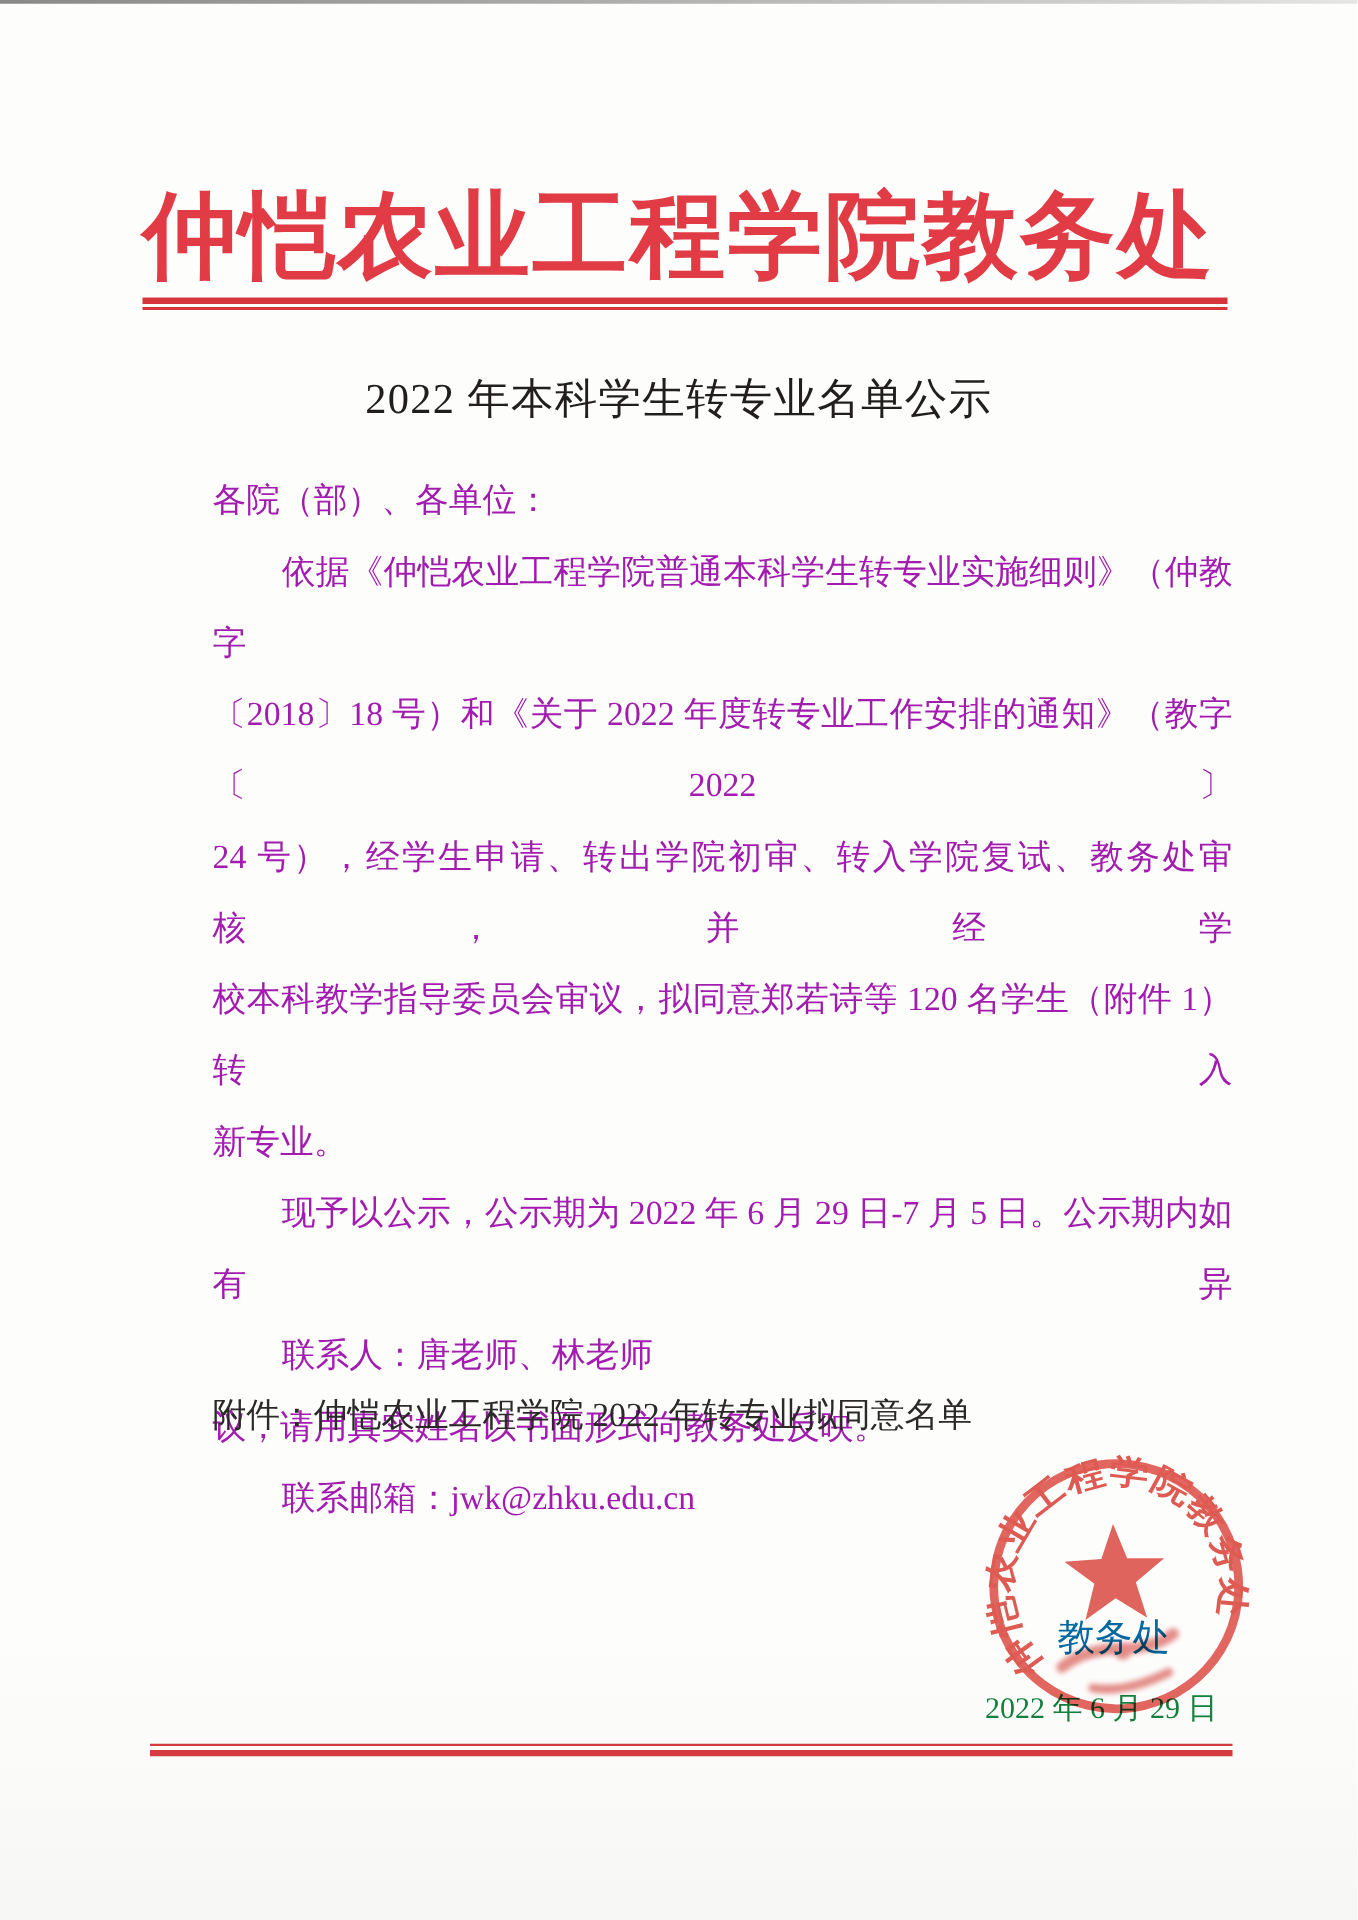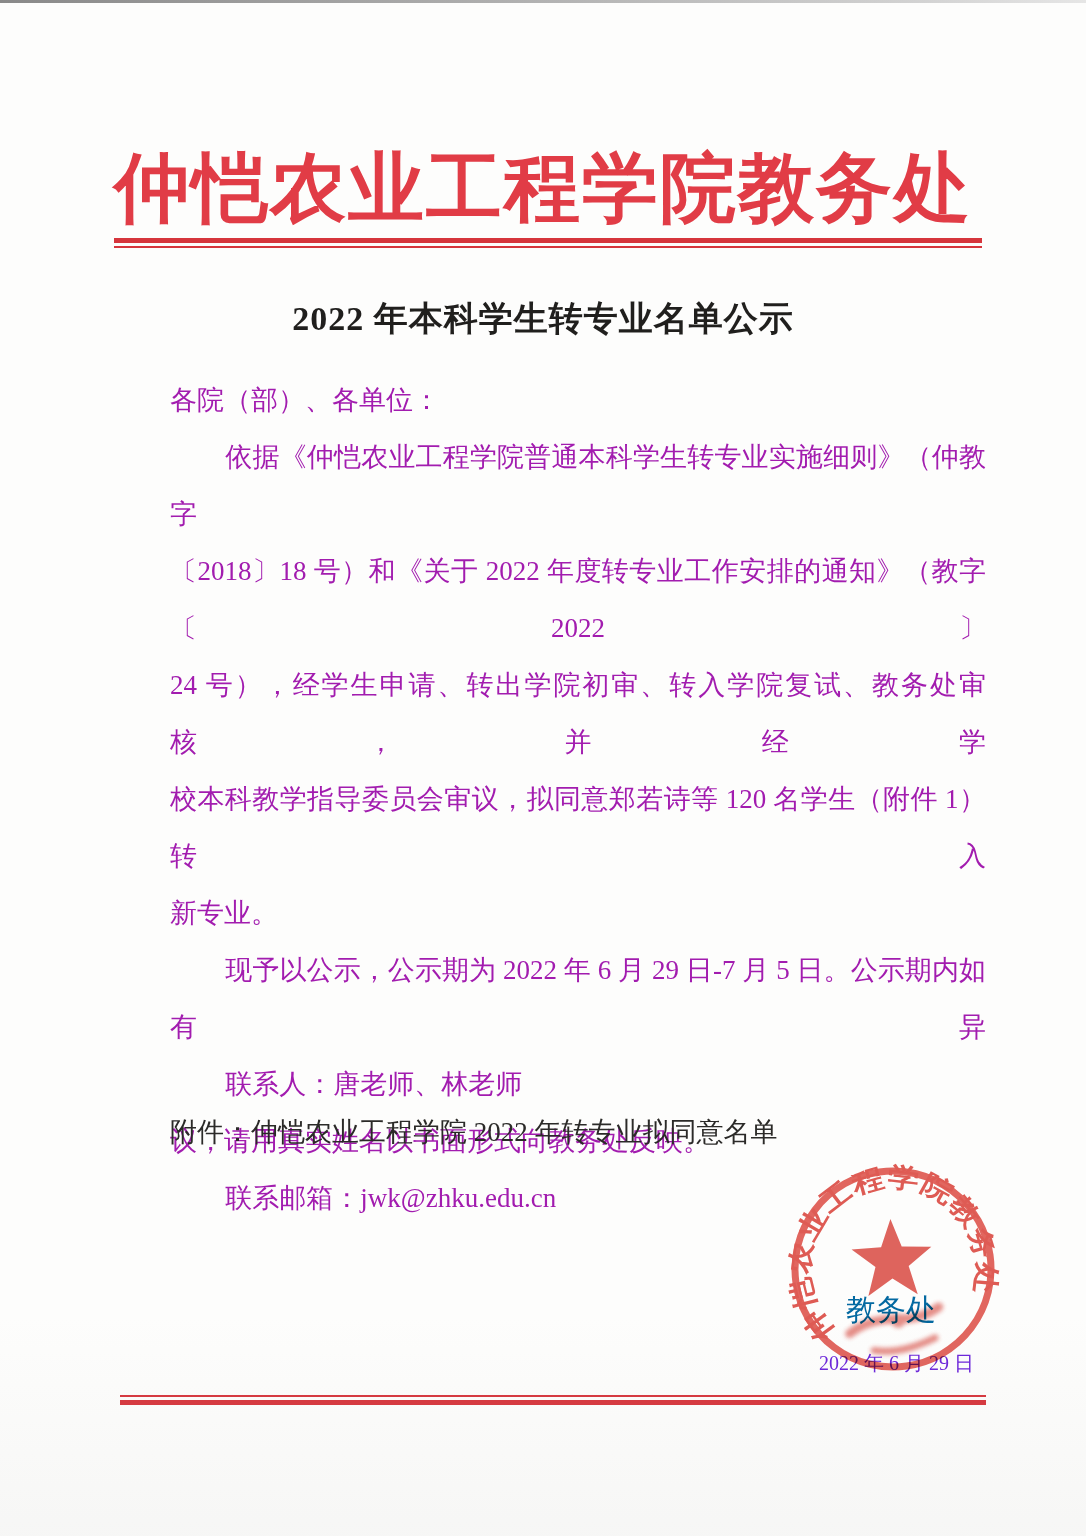--- a/index.html
+++ b/index.html
@@ -27,41 +27,41 @@
   .rule-top{
     top:238px;
     background:linear-gradient(to bottom,#d6353c 0,#d6353c 5px,rgba(0,0,0,0) 5px,rgba(0,0,0,0) 8px,#d6353c 8px,#d6353c 10px);
   }
   .rule-bottom{
     top:1395px;left:120px;width:866px;
     background:linear-gradient(to bottom,#d6353c 0,#d6353c 2px,rgba(0,0,0,0) 2px,rgba(0,0,0,0) 5px,#d6353c 5px,#d6353c 10px);
   }
   .doc-title{
     position:absolute;top:296px;left:135px;width:816px;
-    text-align:center;font-size:34px;font-weight:bold;
+    text-align:center;font-size:34px;font-weight:normal;
     letter-spacing:1px;color:#201f1d;white-space:nowrap;
   }
   .body-block{
     position:absolute;top:372px;left:170px;width:816px;
     font-size:27px;color:#a21caf;line-height:57px;
   }
   .line{width:816px;}
   .line.ind{text-indent:2.05em;}
   .line.j{text-align:justify;text-align-last:justify;}
   .attachment{
     position:absolute;top:1082px;left:170px;width:860px;
     font-size:27px;color:#2b2a28;white-space:nowrap;margin-top:32px;
   }
   .sig-dept{
     position:absolute;top:1290px;left:830px;
     font-size:30px;color:#0369a1;white-space:nowrap;z-index:1;margin-left:16px;
   }
   .sig-date{
     position:absolute;top:1350px;right:112px;
-    font-size:20px;color:#6d28d9;white-space:nowrap;z-index:1;
+    font-size:24px;color:#15803d;white-space:nowrap;z-index:1;
   }
   .seal{
     position:absolute;top:1152px;left:776px;width:234px;height:234px;
     mix-blend-mode:multiply;z-index:2;
     transform:rotate(-8deg);
   }
 </style>
 </head>
 <body>
 

